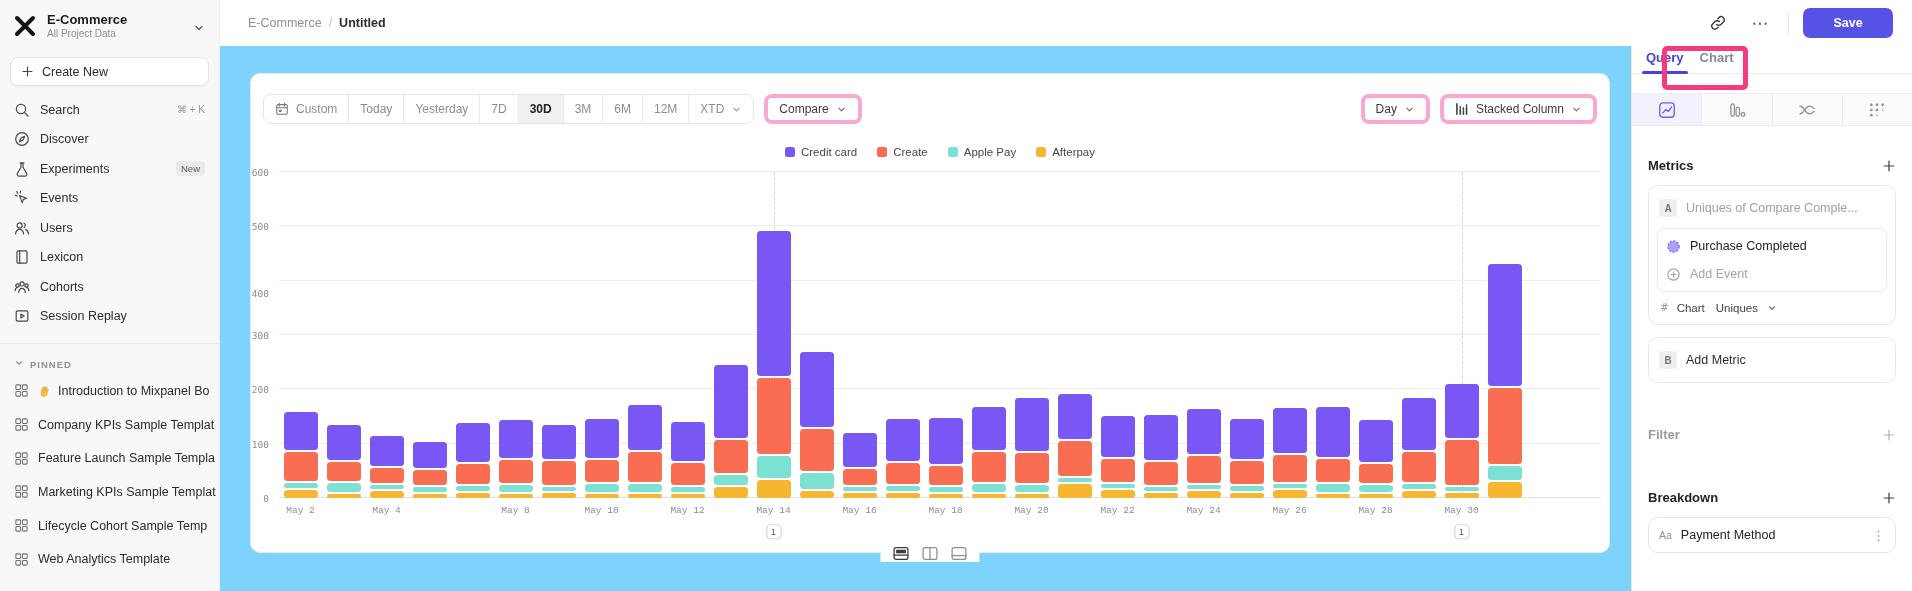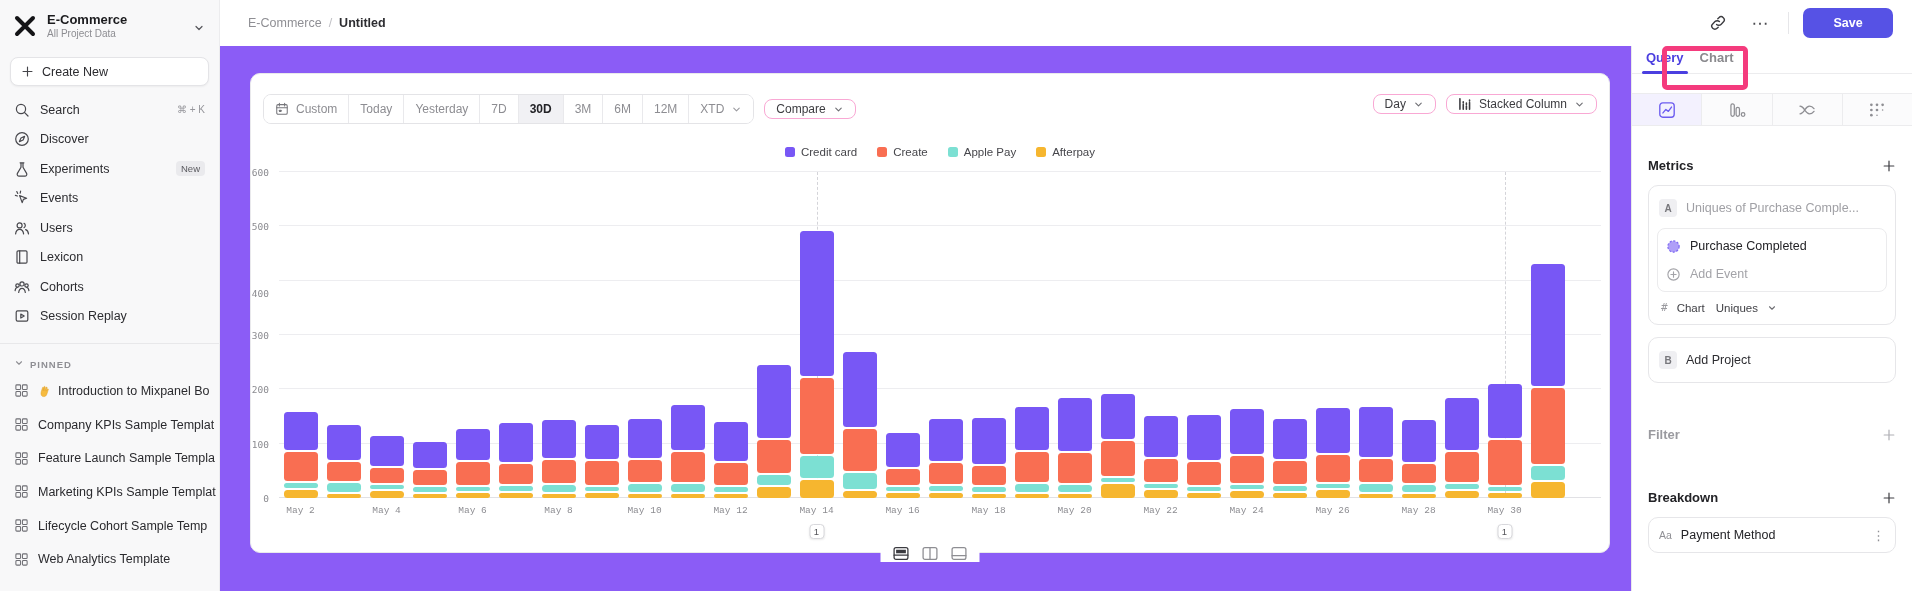--- a/index.html
+++ b/index.html
@@ -48,33 +48,33 @@
   .crumb-cur { color:#2d2d31; font-weight:600; }
   .hdr-right { margin-left:auto; display:flex; align-items:center; gap:14px; padding-right:19px; }
   .icon-btn { width:28px; height:28px; display:flex; align-items:center; justify-content:center;
     color:#3c3c40; cursor:pointer; border-radius:6px; }
   .ellipsis { font-size:17px; color:#4a4a4f; line-height:1; }
   .hdr-div { width:1px; height:22px; background:#e6e6e9; }
   .save-btn { width:90px; height:30px; border:none; background:#5652E5; color:#fff; border-radius:7px;
     font-size:12.5px; font-weight:600; font-family:inherit; cursor:pointer; }
 
   
-  .content { position:absolute; left:220px; top:46px; width:1411px; height:545px; background:#8b5cf6; }
+  .content { position:absolute; left:220px; top:46px; width:1411px; height:545px; background:#7dd3fc; }
   .card { position:absolute; left:30px; top:27px; width:1360px; height:480px;
     border:1px solid #e9e9ec; border-radius:10px; background:#fff; }
   .toolbar-left { position:absolute; left:12px; top:20px; display:flex; align-items:center; gap:10px; }
   .seg { display:flex; align-items:stretch; height:30px; border:1px solid #e4e4e7; border-radius:8px;
     overflow:hidden; background:#fff; }
   .seg-item { display:flex; align-items:center; gap:7px; padding:0 11px; font-size:12px; color:#8d8d92;
     border-right:1px solid #e9e9ec; cursor:pointer; white-space:nowrap; background:#fff; }
   .seg-item:last-child { border-right:none; }
   .seg-item.active { background:#f1f1f4; color:#232327; font-weight:700; }
   .seg-item .cicon { display:flex; color:#76767b; }
   .seg-item .chev { display:flex; color:#9a9a9f; }
-  .pill-btn { height:20px; border:1px solid #f9a8d4; border-radius:8px; background:#fff;
+  .pill-btn { height:30px; border:4px solid #f9a8d4; border-radius:8px; background:#fff;
     display:flex; align-items:center; gap:7px; padding:0 11px; font-size:12px; color:#3c3c40;
     cursor:pointer; white-space:nowrap; }
   .pill-btn .chev { display:flex; color:#6e6e73; }
   .toolbar-right { position:absolute; right:12px; top:20px; display:flex; align-items:center; gap:10px; }
 
   
   .chart { position:absolute; left:28px; top:70px; width:1322px; }
   .legend { display:flex; justify-content:center; gap:20px; height:16px; align-items:center; }
   .lg-item { display:flex; align-items:center; gap:6px; font-size:11.5px; color:#46464b; }
   .lg-swatch { width:10px; height:10px; border-radius:2.5px; }
@@ -502,29 +502,20 @@
                 <div class="bar">
                   <div class="segm" style="height: 4px; background: rgb(246, 182, 47);"></div>
                   <div class="segm" style="height: 5px; background: rgb(124, 224, 211);"></div>
                   <div class="segm" style="height: 15px; background: rgb(249, 110, 82);"></div>
                   <div class="segm" style="height: 26px; background: rgb(120, 87, 245);"></div>
                 </div>
               </div>
               <div class="slot">
                 <div class="bar">
                   <div class="segm" style="height: 5px; background: rgb(246, 182, 47);"></div>
-                  <div class="segm" style="height: 4px; background: rgb(124, 224, 211);"></div>
-                  <div class="segm" style="height: 23px; background: rgb(249, 110, 82);"></div>
-                  <div class="segm" style="height: 31px; background: rgb(120, 87, 245);"></div>
-                </div>
-                <span class="xlab">May 6</span>
-              </div>
-              <div class="slot">
-                <div class="bar">
-                  <div class="segm" style="height: 5px; background: rgb(246, 182, 47);"></div>
                   <div class="segm" style="height: 5px; background: rgb(124, 224, 211);"></div>
                   <div class="segm" style="height: 20px; background: rgb(249, 110, 82);"></div>
                   <div class="segm" style="height: 39px; background: rgb(120, 87, 245);"></div>
                 </div>
               </div>
               <div class="slot">
                 <div class="bar">
                   <div class="segm" style="height: 4px; background: rgb(246, 182, 47);"></div>
                   <div class="segm" style="height: 7px; background: rgb(124, 224, 211);"></div>
                   <div class="segm" style="height: 23px; background: rgb(249, 110, 82);"></div>
@@ -809,21 +800,21 @@
         <span class="t">Metrics</span>
         <span class="rp-plus">
           <svg viewBox="0 0 16 16" width="14" height="14" fill="none" stroke="currentColor" stroke-width="1.4" stroke-linecap="round">
               <path d="M8 2.5v11M2.5 8h11"></path>
             </svg>
         </span>
       </div>
       <div class="mcard">
         <div class="mrow">
           <span class="badge-sq">A</span>
-          <span class="placeholder-txt">Uniques of Purchase Comple...</span>
+          <span class="placeholder-txt">Uniques of Compare Comple...</span>
         </div>
         <div class="inner-card">
           <div class="ev-row">
             <span style="display:flex;">
               <svg viewBox="0 0 16 16" width="15" height="15">
                   <circle cx="8" cy="8" r="6" fill="#AF9FF8" stroke="#7D68F2" stroke-width="1.3" stroke-dasharray="2.2 1.7"></circle>
                 </svg>
             </span>
             <span class="ev-label">Purchase Completed</span>
           </div>
@@ -844,21 +835,21 @@
           <span class="chev">
             <svg viewBox="0 0 16 16" width="10" height="10" fill="none" stroke="currentColor" stroke-width="1.7" stroke-linecap="round" stroke-linejoin="round">
                 <path d="M4 6l4 4 4-4"></path>
               </svg>
           </span>
         </div>
       </div>
       <div class="mcard">
         <div class="mrow">
           <span class="badge-sq">B</span>
-          <span class="addmetric-label">Add Project</span>
+          <span class="addmetric-label">Add Metric</span>
         </div>
       </div>
       <div class="rp-sechead" style="margin-top:44px;">
         <span class="t muted">Filter</span>
         <span class="rp-plus muted">
           <svg viewBox="0 0 16 16" width="14" height="14" fill="none" stroke="currentColor" stroke-width="1.4" stroke-linecap="round">
               <path d="M8 2.5v11M2.5 8h11"></path>
             </svg>
         </span>
       </div>

